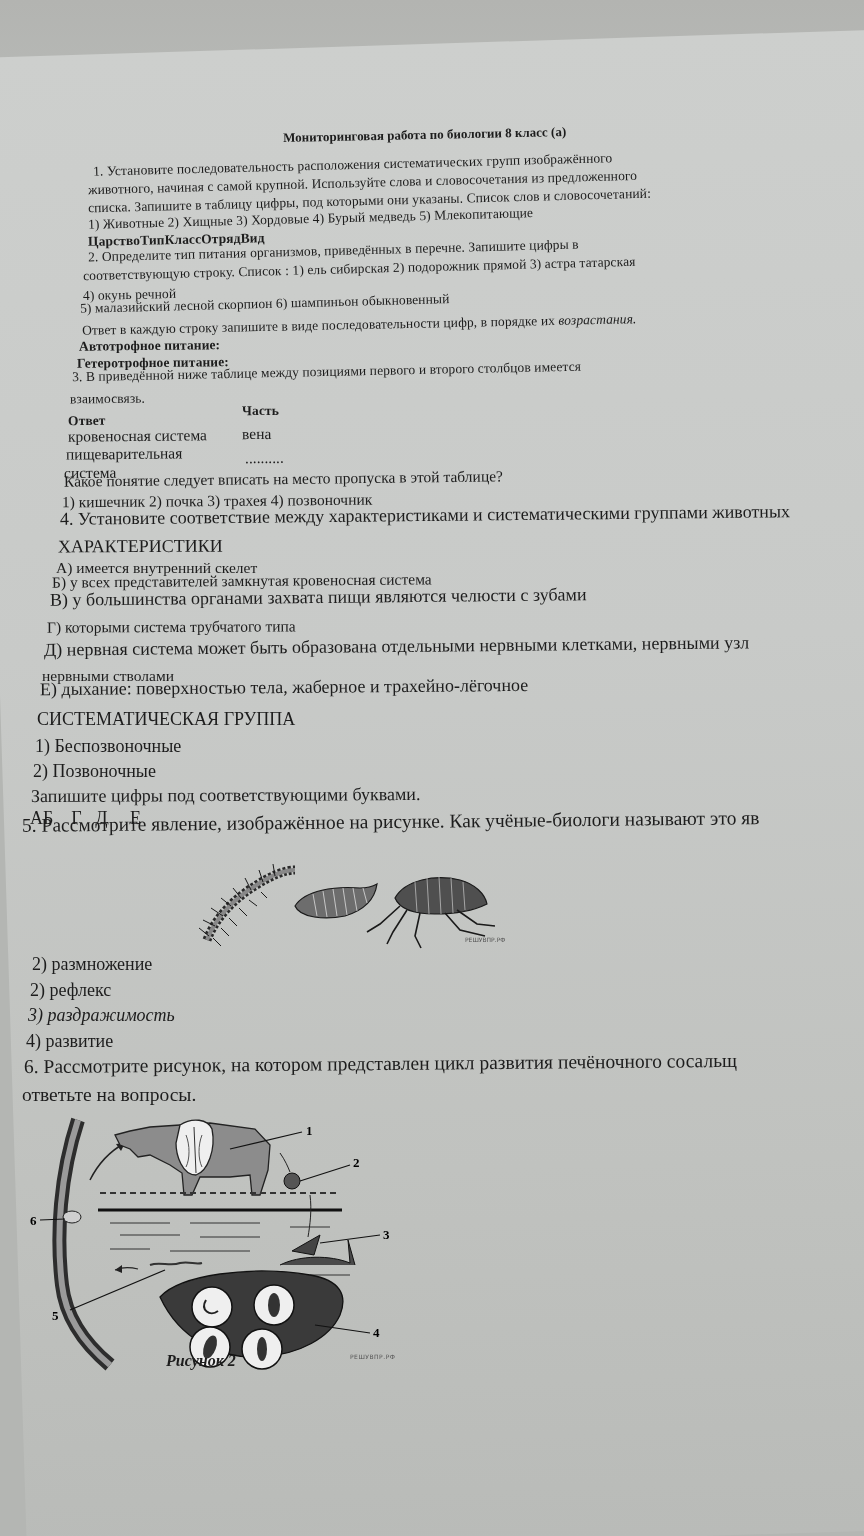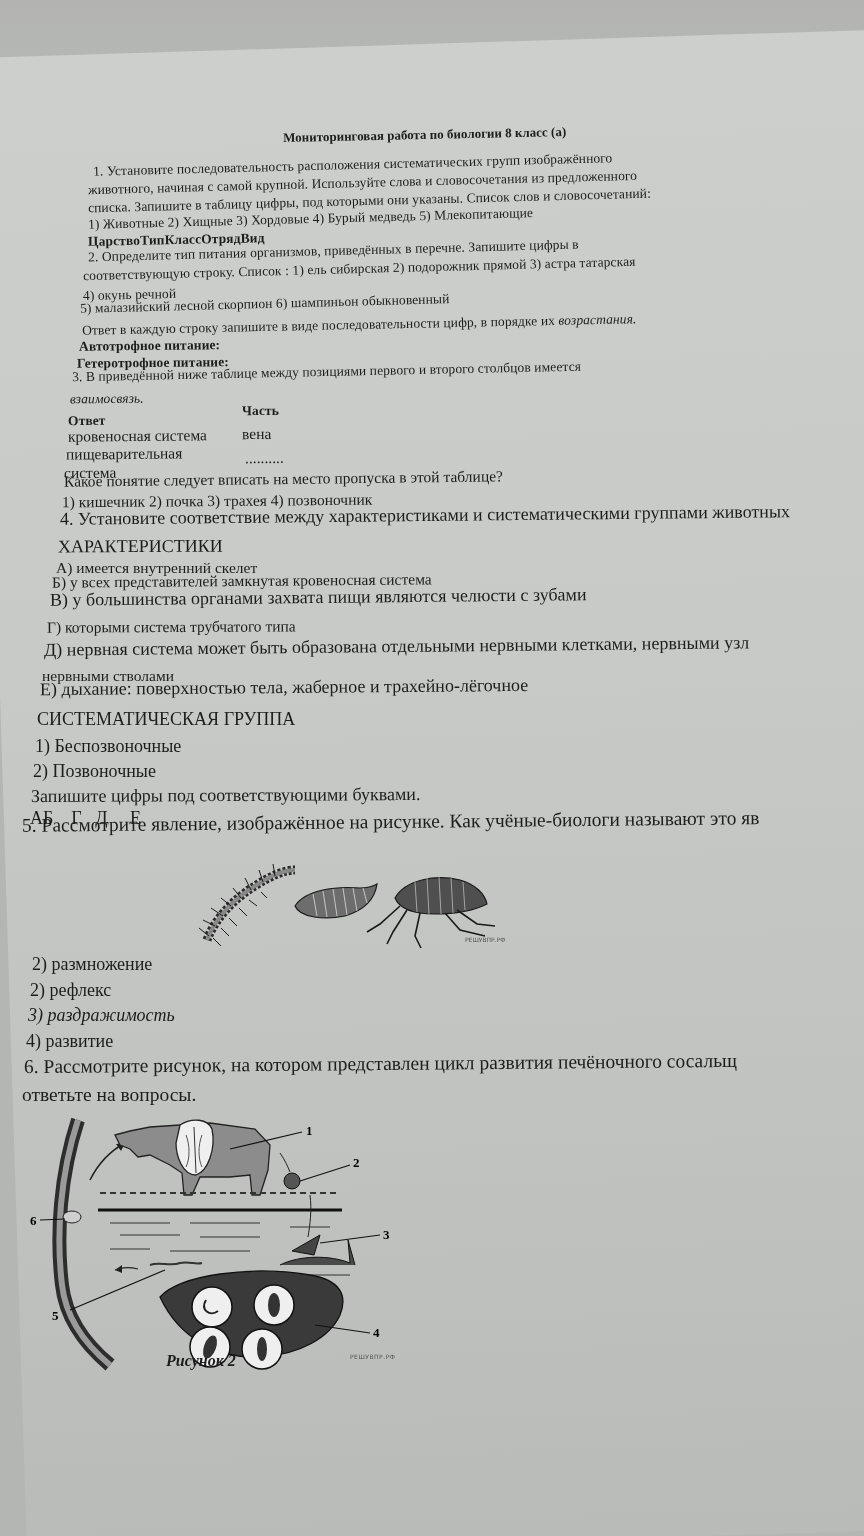--- a/index.html
+++ b/index.html
@@ -50,21 +50,21 @@
 <div class="line sm" style="left:83px; top:262px; transform:rotate(-1.5deg);">соответствующую строку. Список : 1) ель сибирская 2) подорожник прямой 3) астра татарская</div>
 <div class="line sm" style="left:83px; top:288px; transform:rotate(-1.3deg);">4) окунь речной</div>
 <div class="line sm" style="left:80px; top:297px; transform:rotate(-1.5deg);">5) малазийский лесной скорпион 6) шампиньон обыкновенный</div>
 <div class="line sm" style="left:82px; top:318px; transform:rotate(-1.2deg);">
   <span>Ответ в каждую строку запишите в виде последовательности цифр, в порядке их </span><span class="italic">возрастания.</span>
 </div>
 <div class="line sm bold" style="left:79px; top:339px; transform:rotate(-0.6deg);">Автотрофное питание:</div>
 <div class="line sm bold" style="left:77px; top:356px; transform:rotate(-0.6deg);">Гетеротрофное питание:</div>
 
 <div class="line sm" style="left:72px; top:365px; transform:rotate(-1.2deg);">3. В приведённой ниже таблице между позициями первого и второго столбцов имеется</div>
-<div class="line sm" style="left:70px; top:392px; transform:rotate(-0.6deg);font-style:italic;">взаимосвязь.</div>
+<div class="line sm" style="left:70px; top:392px; transform:rotate(-0.6deg);">взаимосвязь.</div>
 <div class="line sm bold" style="left:242px; top:404px; transform:rotate(-0.6deg);">Часть</div>
 <div class="line sm bold" style="left:68px; top:414px; transform:rotate(-0.6deg);">Ответ</div>
 <div class="line md" style="left:68px; top:428px; transform:rotate(-0.6deg);">кровеносная система</div>
 <div class="line md" style="left:242px; top:426px; transform:rotate(-0.6deg);">вена</div>
 <div class="line md" style="left:66px; top:446px; transform:rotate(-0.6deg);">пищеварительная</div>
 <div class="line md" style="left:245px; top:450px; transform:rotate(-0.6deg);">..........</div>
 <div class="line md" style="left:64px; top:465px; transform:rotate(-0.6deg);">система</div>
 <div class="line md" style="left:64px; top:471px; transform:rotate(-0.7deg);">Какое понятие следует вписать на место пропуска в этой таблице?</div>
 <div class="line md" style="left:62px; top:493px; transform:rotate(-0.5deg);">1) кишечник 2) почка 3) трахея 4) позвоночник</div>
 

